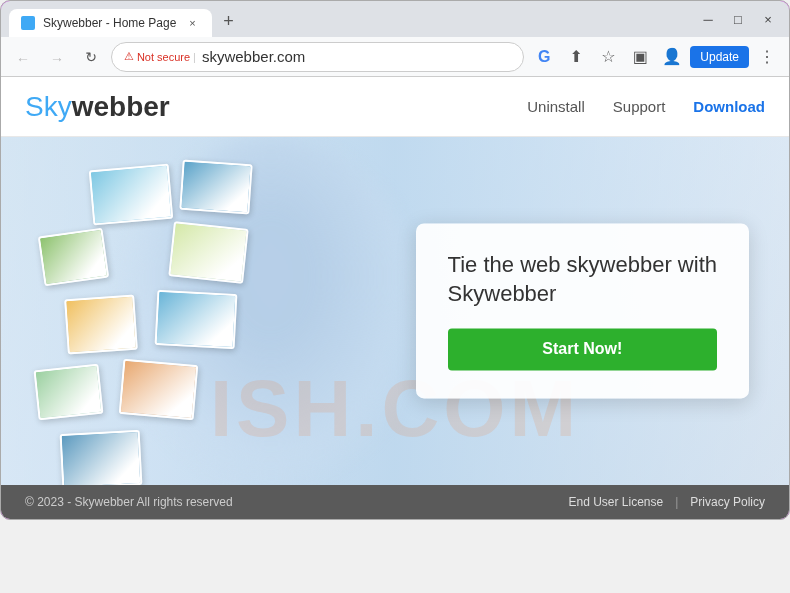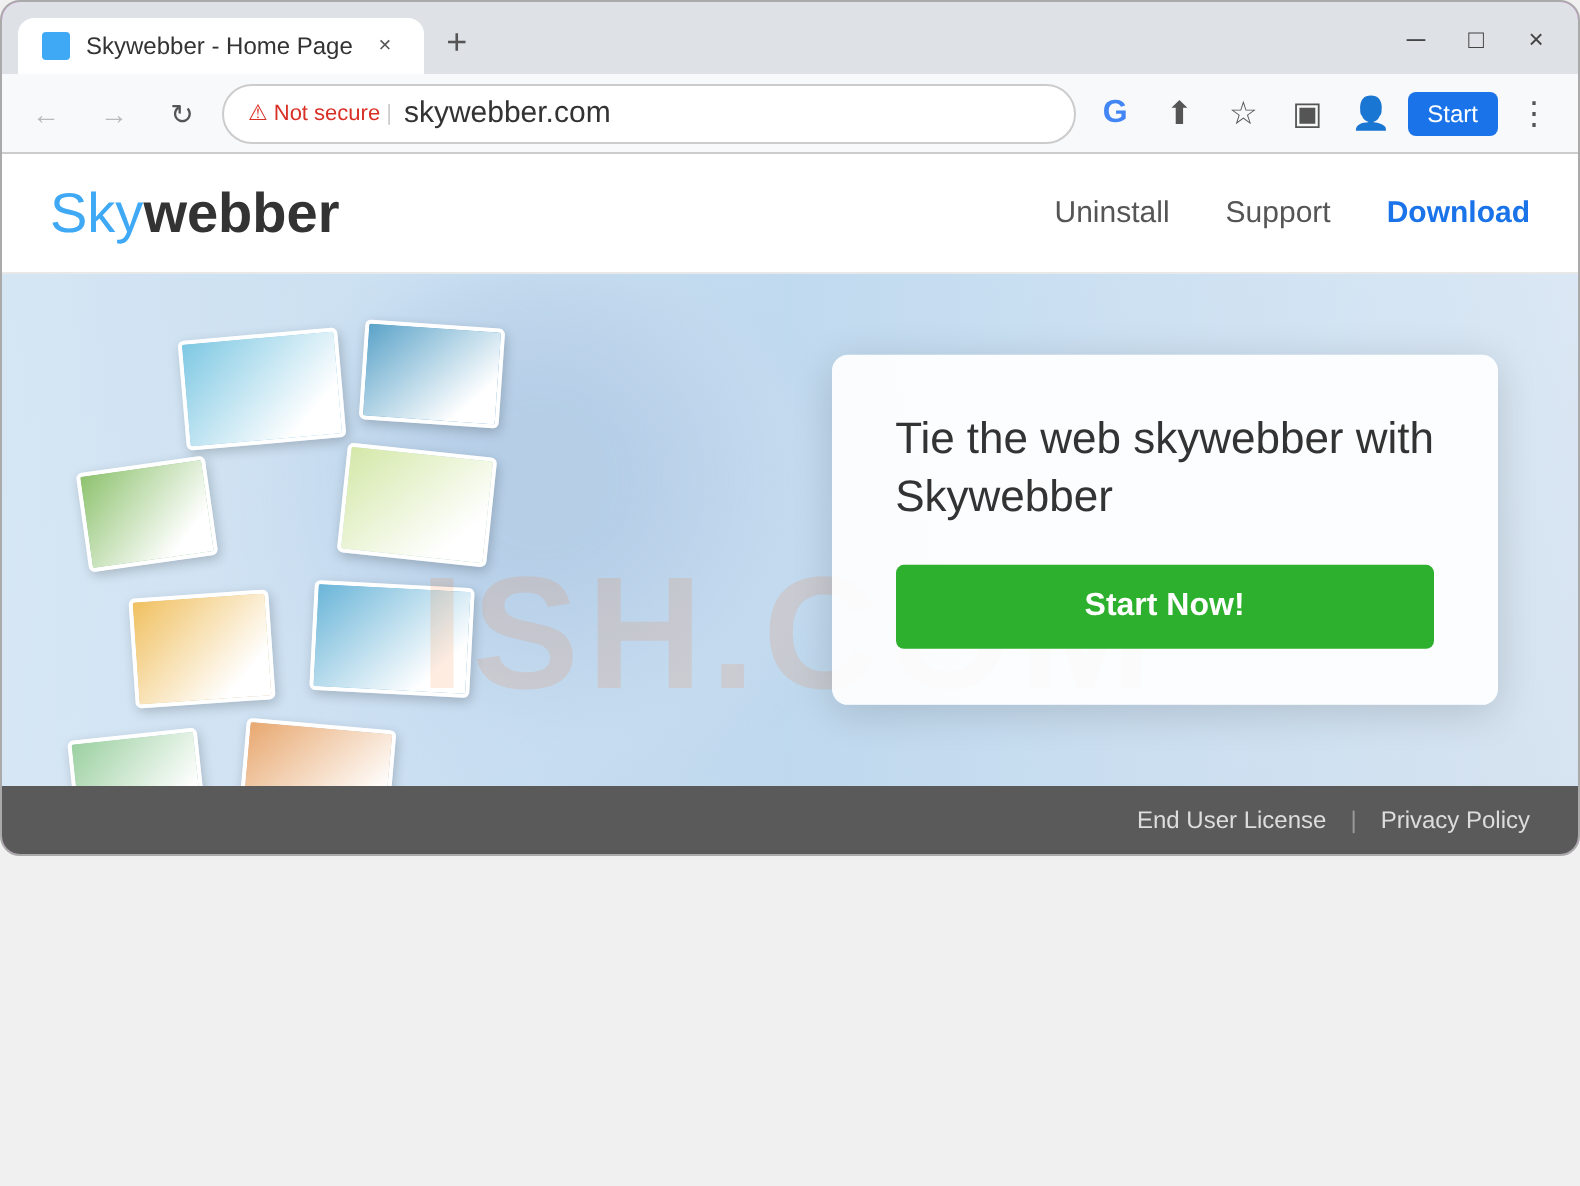--- a/index.html
+++ b/index.html
@@ -7,21 +7,21 @@
       width: 790px;
       height: 593px;
       overflow: hidden;
       font-family: 'Segoe UI', Arial, sans-serif;
       background: #f0f0f0;
     }
 
     
     .browser-frame {
       width: 790px;
-      height: 428px;
+      height: 520px;
       background: #d946ef;
       border-radius: 10px;
       overflow: hidden;
       display: flex;
       flex-direction: column;
       border: 1px solid #aaa;
     }
 
     
     .title-bar {
@@ -392,21 +392,21 @@
         <span style="color:#ccc"> | </span>
       </span>
       <span class="url-text">skywebber.com</span>
     </div>
     <div class="address-actions">
       <div class="addr-icon" style="font-weight:700;color:#4285f4">G</div>
       <div class="addr-icon">⬆</div>
       <div class="addr-icon">☆</div>
       <div class="addr-icon">▣</div>
       <div class="addr-icon">👤</div>
-      <button class="update-btn">Start</button>
+      <button class="update-btn">Update</button>
       <div class="menu-dots">⋮</div>
     </div>
   </div>
 
   <div class="page-content">
 
     <div class="site-header">
       <div class="logo">
         <span class="logo-sky">Sky</span><span class="logo-webber">webber</span>
       </div>
@@ -456,20 +456,21 @@
       <div class="cta-card">
         <div class="cta-headline">
           <span>Tie the web skywebber with</span><br>
           <span>Skywebber</span>
         </div>
         <button class="cta-btn">Start Now!</button>
       </div>
     </div>
 
     <div class="site-footer">
+      <span>© 2023 - Skywebber All rights reserved</span>
       <div class="footer-links">
         <a class="footer-link">End User License</a>
         <span class="footer-separator">|</span>
         <a class="footer-link">Privacy Policy</a>
       </div>
     </div>
   </div>
 </div>
 
 </body></html>

